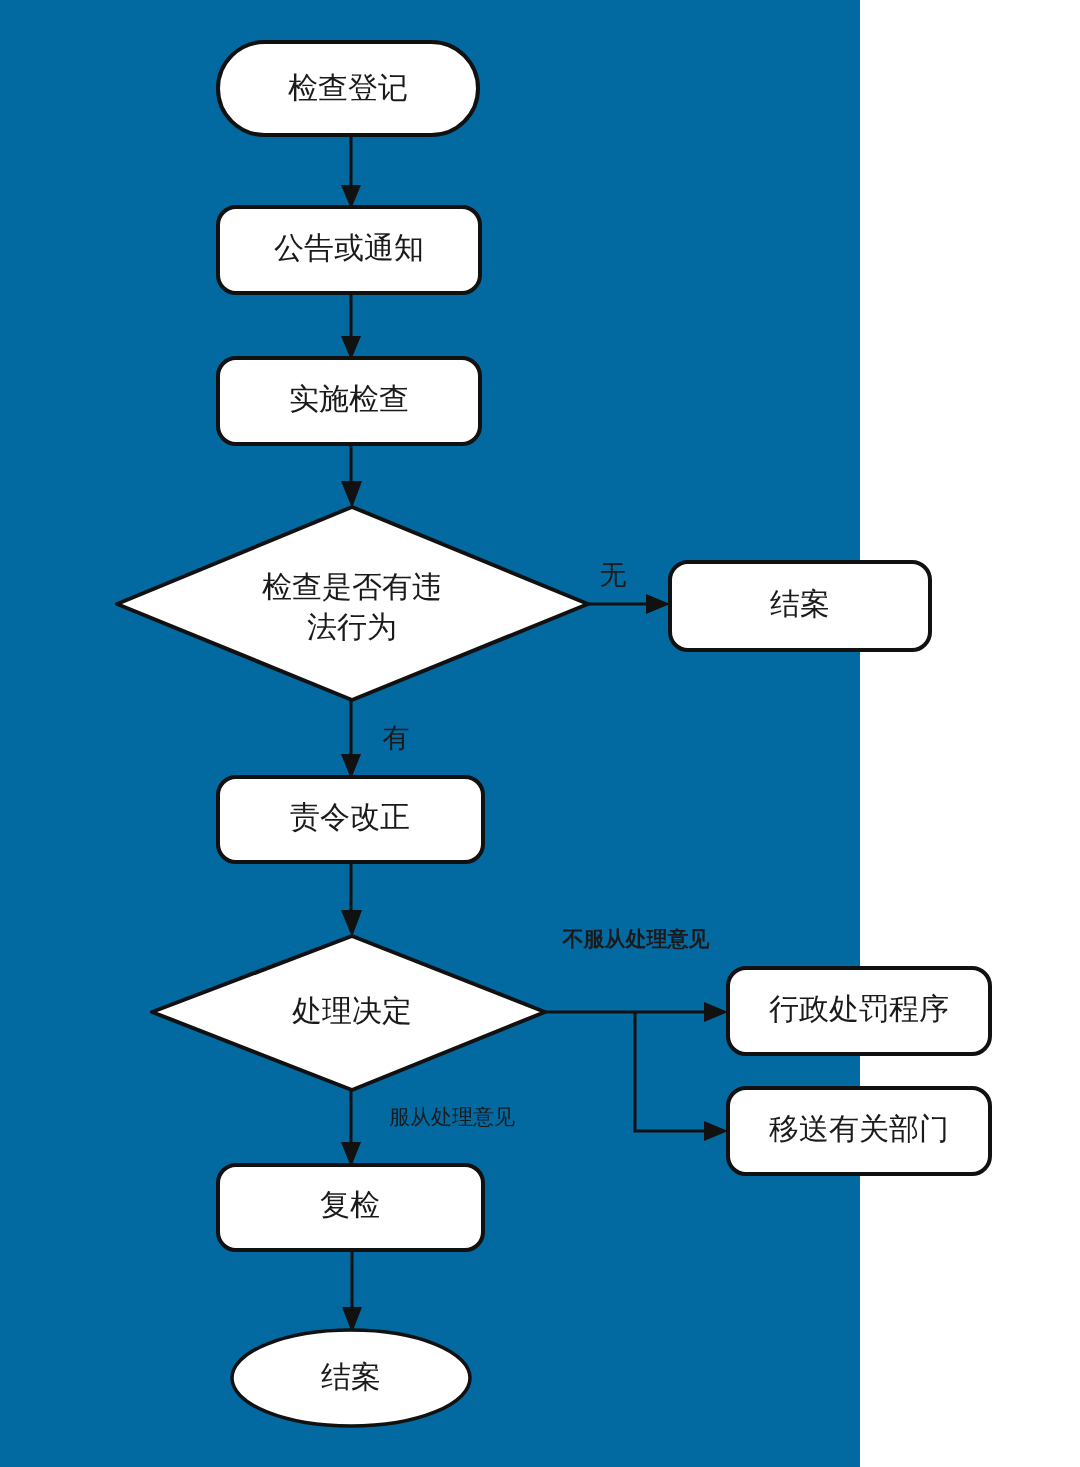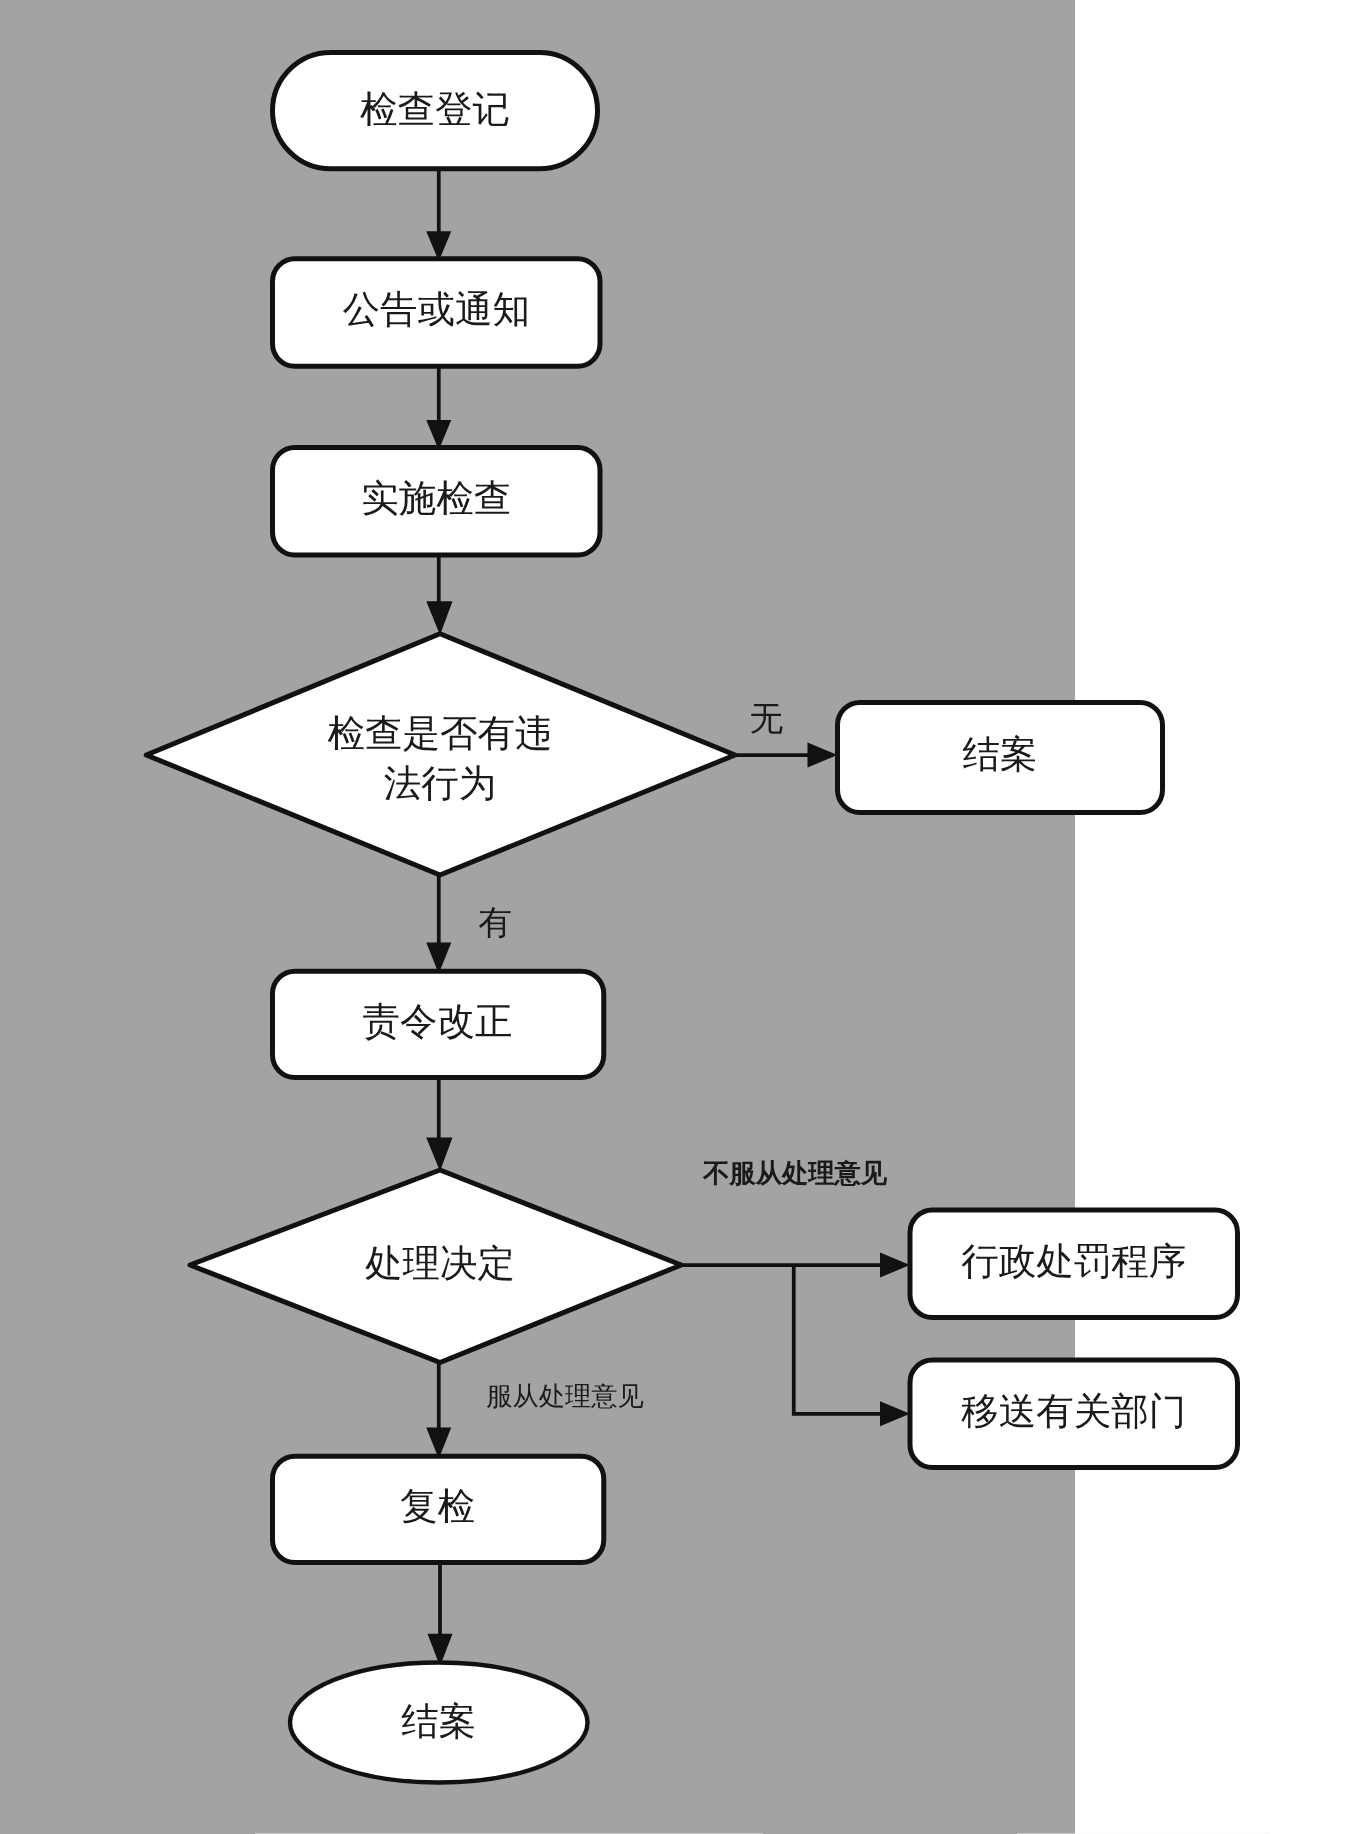--- a/index.html
+++ b/index.html
@@ -10,21 +10,21 @@
   body {
     width: 1080px;
     height: 1467px;
     font-family: "Liberation Serif", "DejaVu Serif", serif;
     overflow: hidden;
   }
   #flow-root {
     position: relative;
     width: 860px;
     height: 1467px;
-    background: #a3a3a3;
+    background: #0369a1;
   }
   svg.flow-canvas {
     display: block;
     width: 1080px;
     height: 1467px;
   }
   .node-shape {
     fill: #ffffff;
     stroke: #111111;
     stroke-width: 4;

